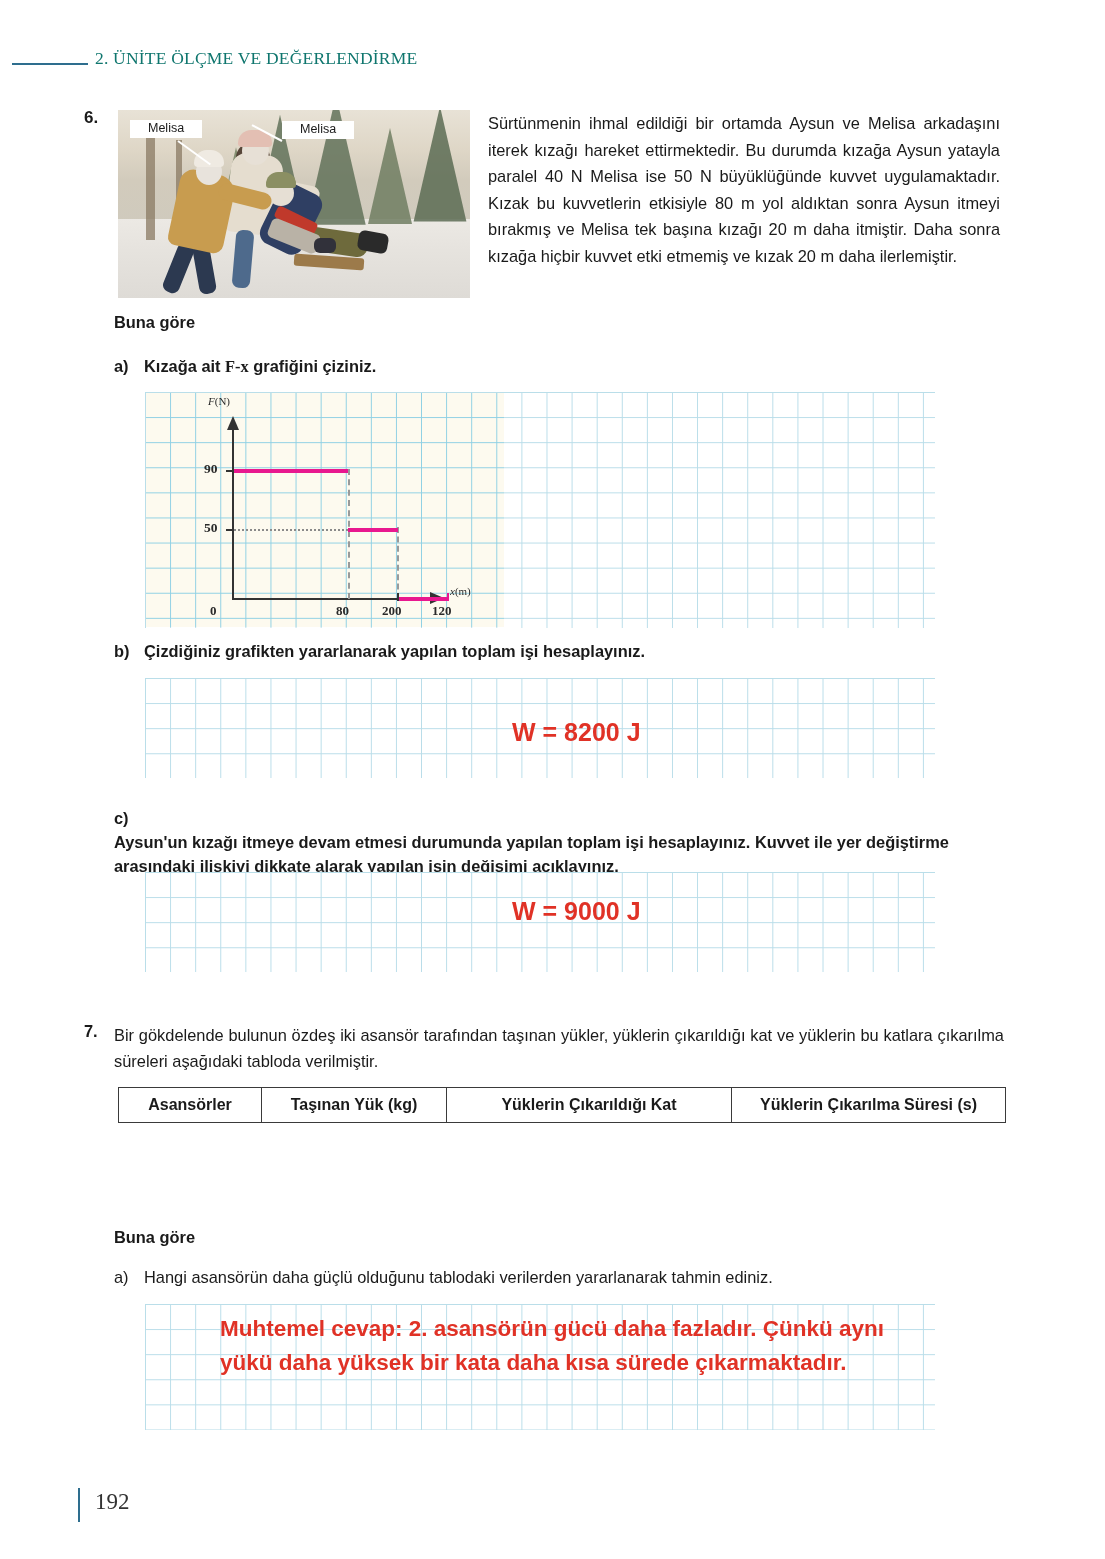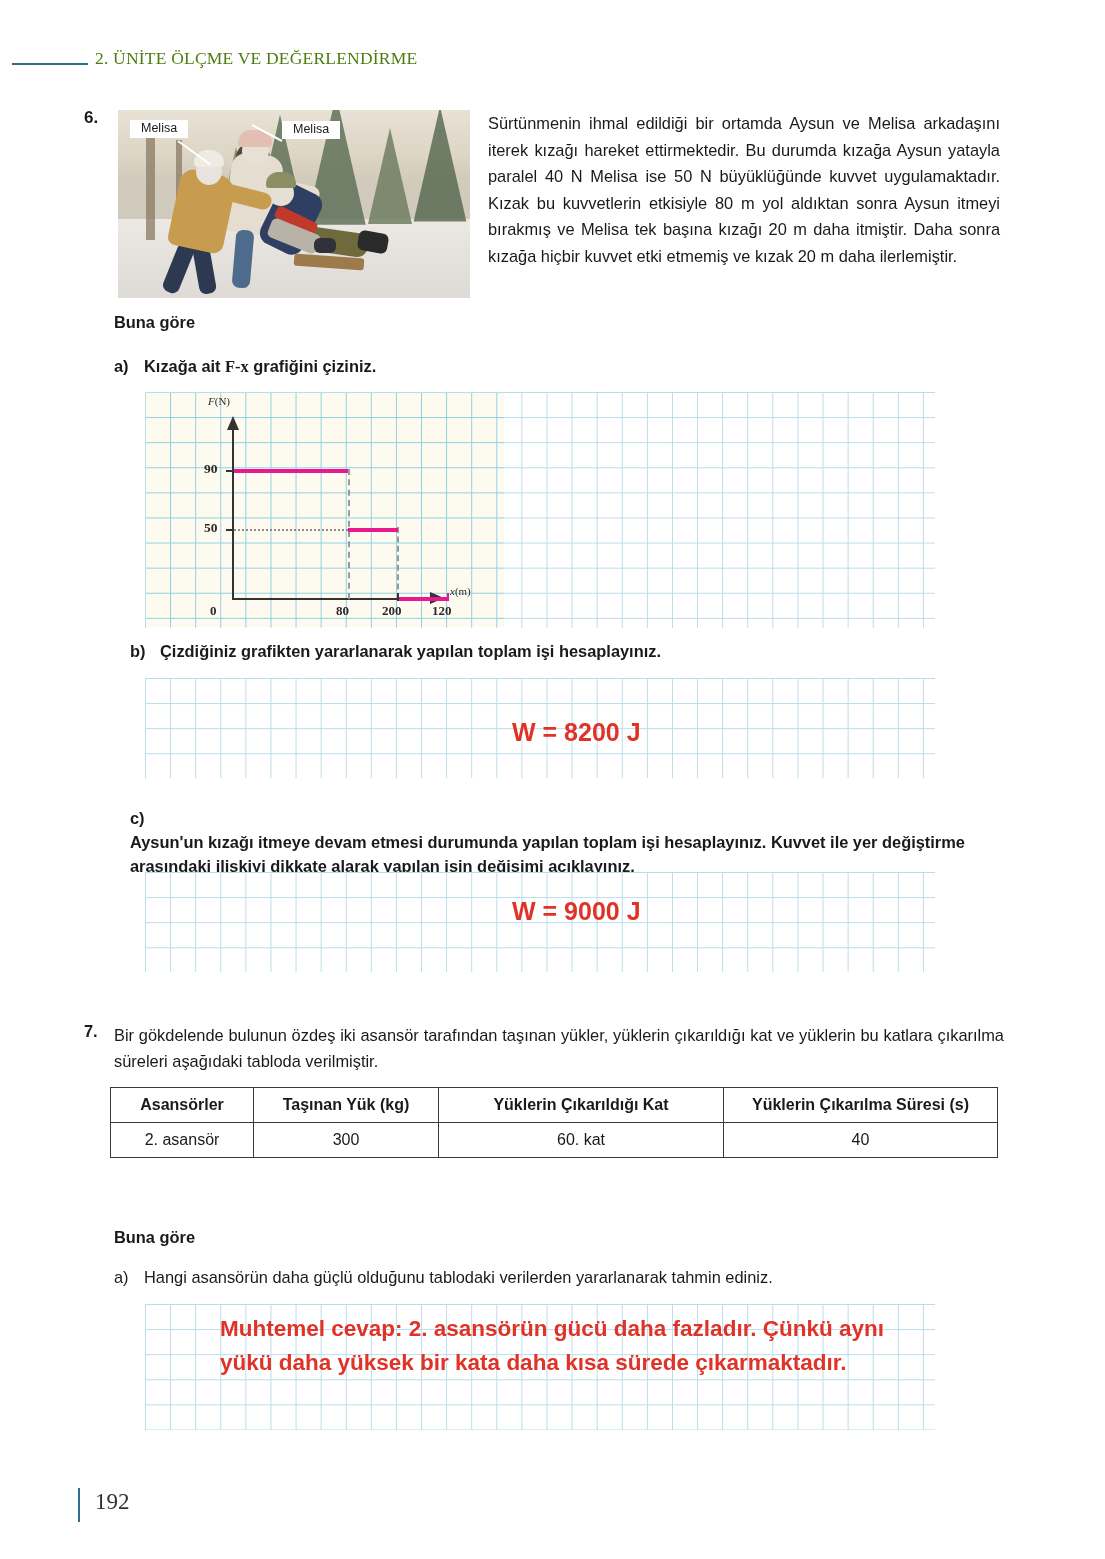--- a/index.html
+++ b/index.html
@@ -25,21 +25,21 @@
     height: 2px;
     background: #2e6e8e;
   }
   .header-title {
     position: absolute;
     left: 95px;
     top: 48px;
     font-family: "Liberation Serif", serif;
     font-size: 17.5px;
     letter-spacing: .2px;
-    color: #4d7c0f;
+    color: #0f766e;
     white-space: nowrap;
   }
 
   
   .q6-num {
     position: absolute;
     left: 84px;
     top: 108px;
     font-size: 17px;
     font-weight: bold;
@@ -164,21 +164,21 @@
   }
   .p-glove {
     position: absolute; left: 196px; top: 128px; width: 22px; height: 15px;
     background: #31313a; border-radius: 6px;
   }
 
   .callout {
     position: absolute;
     background: #ffffff;
     font-size: 12.5px;
-    padding: 2px 11px;
+    padding: 2px 18px;
     color: #1a1a1a;
     line-height: 1.1;
     white-space: nowrap;
   }
   .callout.melisa { left: 130px; top: 120px; }
   .callout.aysun  { left: 282px; top: 121px; }
   .leader {
     position: absolute;
     background: #ffffff;
     height: 2px;
@@ -311,21 +311,20 @@
   .xnum.n80  { left: 190px; }
   .xnum.n100 { left: 236px; }
   .xnum.n120 { left: 286px; }
 
   
   .prompt {
     position: absolute;
     font-size: 16.4px;
     font-weight: bold;
     line-height: 24px;
-    margin-left: 16px;
   }
   .prompt .li { display: inline-block; width: 30px; vertical-align: top; }
   .prompt .bodytxt { display: inline-block; }
   .q6b { left: 114px; top: 639px; width: 880px; }
   .q6c { left: 114px; top: 806px; width: 880px; }
 
   .answer-red {
     position: absolute;
     color: #e03226;
     font-weight: bold;
@@ -348,21 +347,21 @@
     position: absolute; left: 84px; top: 1022px;
     font-size: 16.4px; font-weight: bold;
   }
   .q7-text {
     position: absolute; left: 114px; top: 1022px; width: 890px;
     font-size: 16.4px; line-height: 26px; text-align: justify;
   }
 
   table.data {
     position: absolute;
-    left: 110px; top: 1087px;
+    left: 118px; top: 1087px;
     width: 888px;
     border-collapse: collapse;
     font-size: 16px;
   }
   table.data th, table.data td {
     border: 1px solid #3a3a3a;
     padding: 8px 6px;
     text-align: center;
     font-weight: normal;
   }
@@ -501,26 +500,20 @@
 <table class="data">
   <thead>
     <tr>
       <th class="c0">Asansörler</th>
       <th class="c1">Taşınan Yük (kg)</th>
       <th class="c2">Yüklerin Çıkarıldığı Kat</th>
       <th>Yüklerin Çıkarılma Süresi (s)</th>
     </tr>
   </thead>
   <tbody>
-    <tr>
-      <td>2. asansör</td>
-      <td>300</td>
-      <td>60. kat</td>
-      <td>40</td>
-    </tr>
   </tbody>
 </table>
 
 <div class="buna-gore-2">Buna göre</div>
 <div class="q7a">
   <span class="li">a)</span><span>Hangi asansörün daha güçlü olduğunu tablodaki verilerden yararlanarak tahmin ediniz.</span>
 </div>
 
 <div class="gridpanel grid-d"></div>
 <div class="ans-d">Muhtemel cevap: 2. asansörün gücü daha fazladır. Çünkü aynı yükü daha yüksek bir kata daha kısa sürede çıkarmaktadır.</div>

